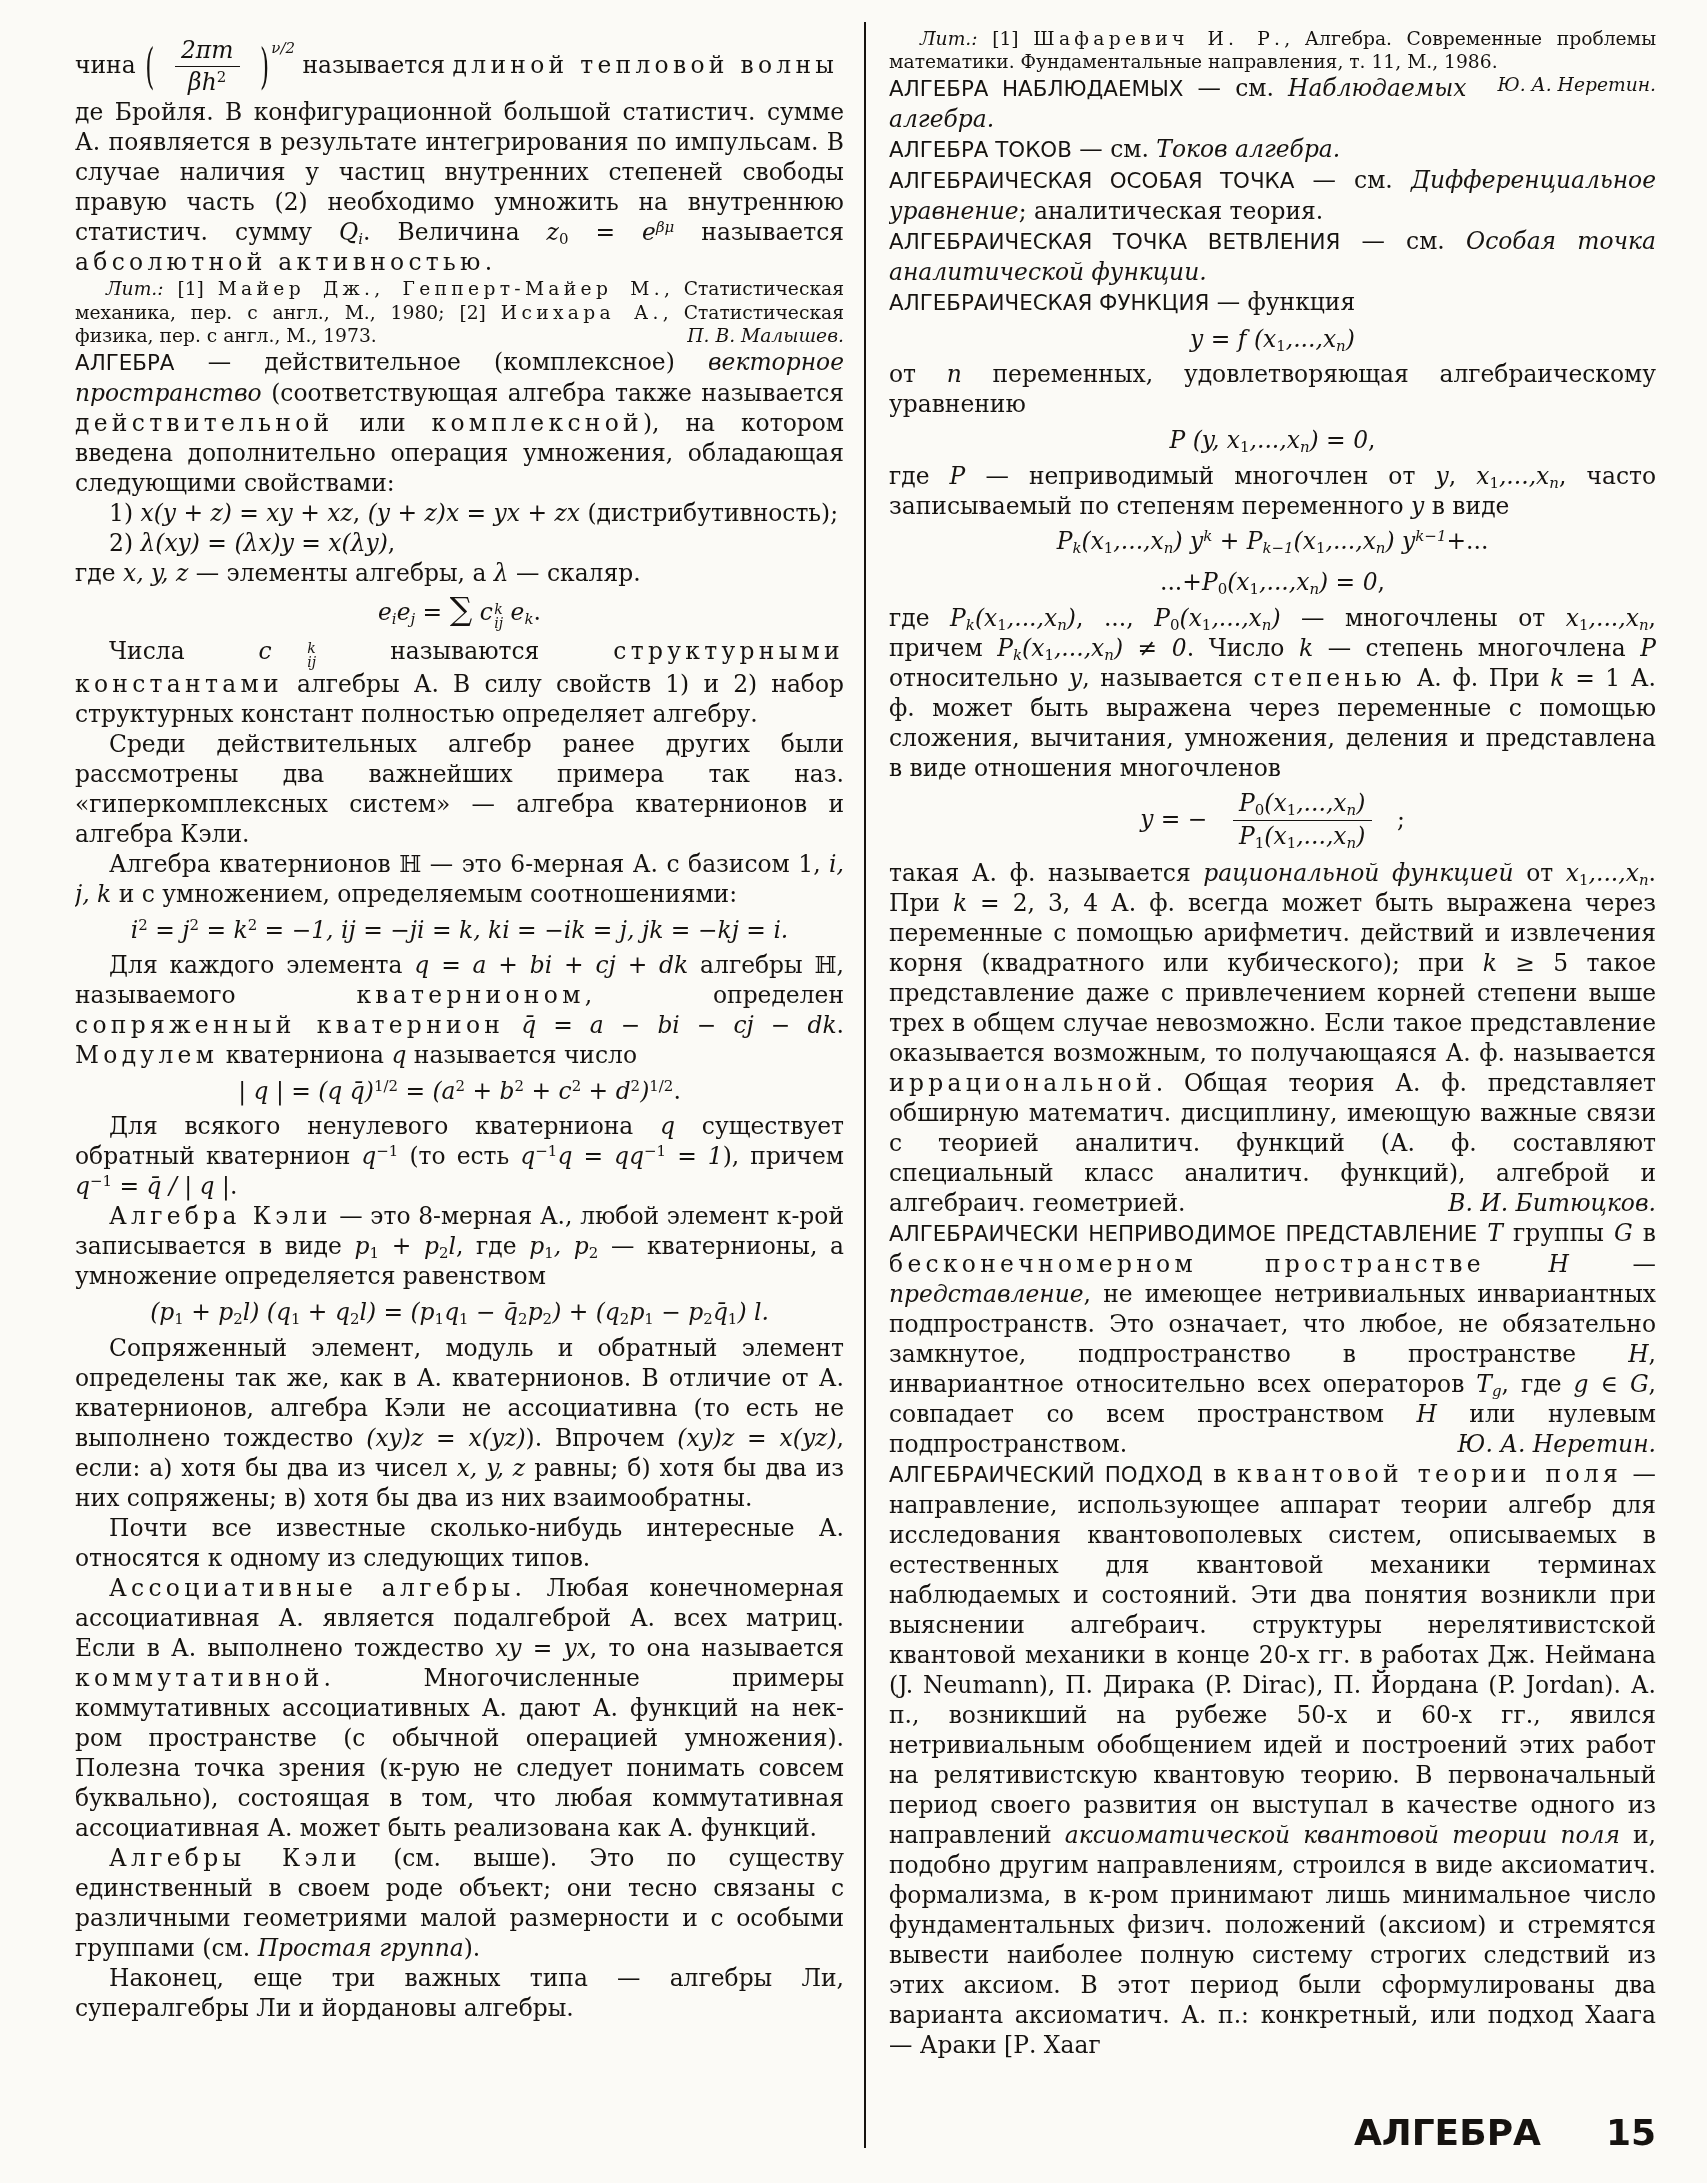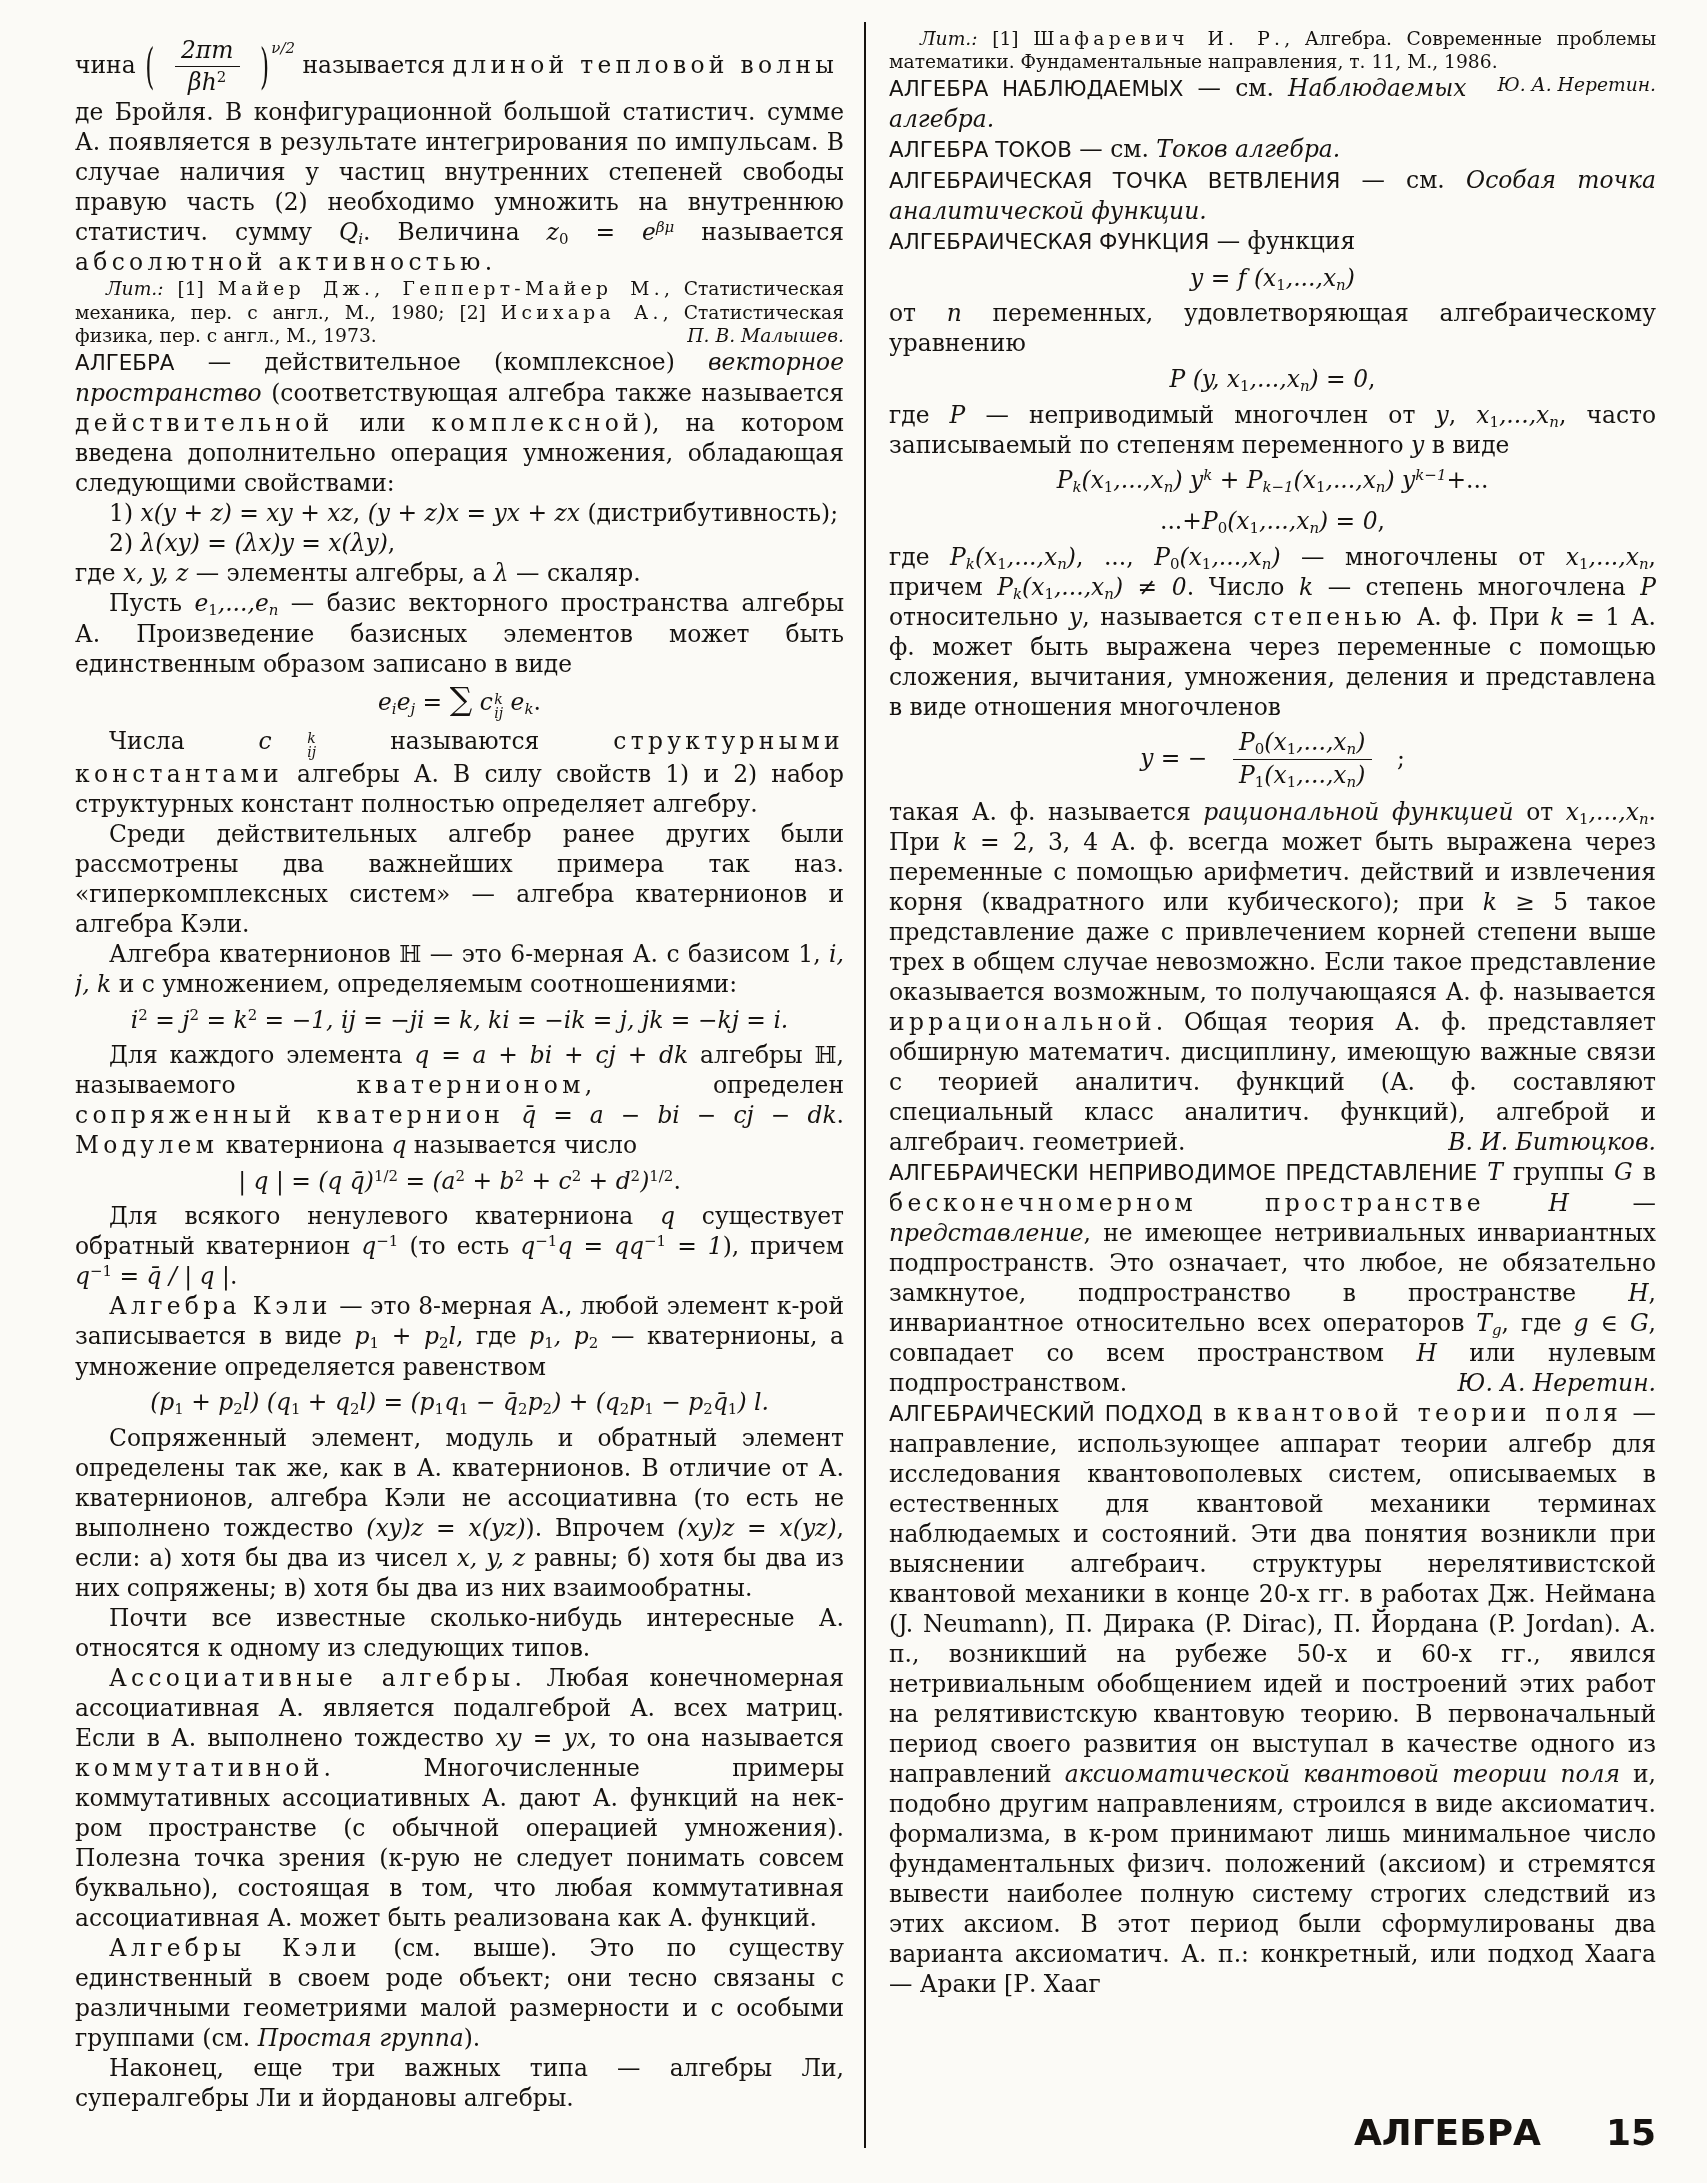--- a/index.html
+++ b/index.html
@@ -36,21 +36,20 @@
 
 <div class="page">
   <div class="col" id="col-left">
       <p class="blk cont"><span class="rn">чина </span><span class="bigp">(</span><span class="frac"><span class="num"><span class="ri">2πm</span></span><span class="den"><span class="ri">βh</span><span class="rup">2</span></span></span><span class="bigp">)</span><span class="fsup it">ν/2</span><span class="rn"> называется </span><span class="rs">длиной тепловой волны</span></p>
       <p class="blk cont"><span class="rn">де Бройля. В конфигурационной большой статистич. сумме А. появляется в результате интегрирования по импульсам. В случае наличия у частиц внутренних степеней свободы правую часть (2) необходимо умножить на внутреннюю статистич. сумму </span><span class="ri">Q</span><span class="rdn it">i</span><span class="rn">. Величина </span><span class="ri">z</span><span class="rdn">0</span><span class="rn"> = </span><span class="ri">e</span><span class="rup it">βμ</span><span class="rn"> называется </span><span class="rs">абсолютной активностью</span><span class="rn">.</span></p>
       <p class="blk lit"><span class="ri">Лит.:</span><span class="rn"> [1] </span><span class="rs">Майер Дж., Гепперт-Майер М.</span><span class="rn">, Статистическая механика, пер. с англ., М., 1980; [2] </span><span class="rs">Исихара А.</span><span class="rn">, Статистическая физика, пер. с англ., М., 1973.</span><span class="sig">П. В. Малышев.</span></p>
       <p class="blk ent"><span class="rb">АЛГЕБРА</span><span class="rn"> — действительное (комплексное) </span><span class="ri">векторное пространство</span><span class="rn"> (соответствующая алгебра также называется </span><span class="rs">действительной</span><span class="rn"> или </span><span class="rs">комплексной</span><span class="rn">), на котором введена дополнительно операция умножения, обладающая следующими свойствами:</span></p>
       <p class="blk par"><span class="rn">1) </span><span class="ri">x(y + z) = xy + xz</span><span class="rn">, </span><span class="ri">(y + z)x = yx + zx</span><span class="rn"> (дистрибутивность);</span></p>
       <p class="blk par"><span class="rn">2) </span><span class="ri">λ(xy) = (λx)y = x(λy)</span><span class="rn">,</span></p>
       <p class="blk cont"><span class="rn">где </span><span class="ri">x, y, z</span><span class="rn"> — элементы алгебры, а </span><span class="ri">λ</span><span class="rn"> — скаляр.</span></p>
-      <p class="blk par"><span class="rn">Пусть </span><span class="ri">e</span><span class="rdn">1</span><span class="ri">,...,e</span><span class="rdn it">n</span><span class="rn"> — базис векторного пространства алгебры А. Произведение базисных элементов может быть единственным образом записано в виде</span></p>
       <p class="blk frm"><span class="ri">e</span><span class="rdn it">i</span><span class="ri">e</span><span class="rdn it">j</span><span class="rn"> = </span><span class="rop">∑</span><span class="rn"> </span><span class="ri">c</span><span class="ss"><span>k</span><span>ij</span></span><span class="rn"> </span><span class="ri">e</span><span class="rdn it">k</span><span class="rn">.</span></p>
       <p class="blk par"><span class="rn">Числа </span><span class="ri">c</span><span class="ss"><span>k</span><span>ij</span></span><span class="rn"> называются </span><span class="rs">структурными константами</span><span class="rn"> алгебры А. В силу свойств 1) и 2) набор структурных констант полностью определяет алгебру.</span></p>
       <p class="blk par"><span class="rn">Среди действительных алгебр ранее других были рассмотрены два важнейших примера так наз. «гиперкомплексных систем» — алгебра кватернионов и алгебра Кэли.</span></p>
       <p class="blk par"><span class="rn">Алгебра кватернионов ℍ — это 6-мерная А. с базисом 1, </span><span class="ri">i, j, k</span><span class="rn"> и с умножением, определяемым соотношениями:</span></p>
       <p class="blk frm"><span class="ri">i</span><span class="rup">2</span><span class="ri"> = j</span><span class="rup">2</span><span class="ri"> = k</span><span class="rup">2</span><span class="ri"> = −1,  ij = −ji = k,  ki = −ik = j,  jk = −kj = i.</span></p>
       <p class="blk par"><span class="rn">Для каждого элемента </span><span class="ri">q = a + bi + cj + dk</span><span class="rn"> алгебры ℍ, называемого </span><span class="rs">кватернионом</span><span class="rn">, определен </span><span class="rs">сопряженный кватернион</span><span class="rn"> </span><span class="ri">q̄ = a − bi − cj − dk</span><span class="rn">. </span><span class="rs">Модулем</span><span class="rn"> кватерниона </span><span class="ri">q</span><span class="rn"> называется число</span></p>
       <p class="blk frm"><span class="ri">| q | = (q q̄)</span><span class="rup">1/2</span><span class="ri"> = (a</span><span class="rup">2</span><span class="ri"> + b</span><span class="rup">2</span><span class="ri"> + c</span><span class="rup">2</span><span class="ri"> + d</span><span class="rup">2</span><span class="ri">)</span><span class="rup">1/2</span><span class="rn">.</span></p>
       <p class="blk par"><span class="rn">Для всякого ненулевого кватерниона </span><span class="ri">q</span><span class="rn"> существует обратный кватернион </span><span class="ri">q</span><span class="rup">−1</span><span class="rn"> (то есть </span><span class="ri">q</span><span class="rup">−1</span><span class="ri">q = qq</span><span class="rup">−1</span><span class="ri"> = 1</span><span class="rn">), причем </span><span class="ri">q</span><span class="rup">−1</span><span class="ri"> = q̄ / | q |</span><span class="rn">.</span></p>
       <p class="blk par"><span class="rs">Алгебра Кэли</span><span class="rn"> — это 8-мерная А., любой элемент к-рой записывается в виде </span><span class="ri">p</span><span class="rdn">1</span><span class="ri"> + p</span><span class="rdn">2</span><span class="ri">l</span><span class="rn">, где </span><span class="ri">p</span><span class="rdn">1</span><span class="ri">, p</span><span class="rdn">2</span><span class="rn"> — кватернионы, а умножение определяется равенством</span></p>
       <p class="blk frm"><span class="ri">(p</span><span class="rdn">1</span><span class="ri"> + p</span><span class="rdn">2</span><span class="ri">l) (q</span><span class="rdn">1</span><span class="ri"> + q</span><span class="rdn">2</span><span class="ri">l) = (p</span><span class="rdn">1</span><span class="ri">q</span><span class="rdn">1</span><span class="ri"> − q̄</span><span class="rdn">2</span><span class="ri">p</span><span class="rdn">2</span><span class="ri">) + (q</span><span class="rdn">2</span><span class="ri">p</span><span class="rdn">1</span><span class="ri"> − p</span><span class="rdn">2</span><span class="ri">q̄</span><span class="rdn">1</span><span class="ri">) l.</span></p>
@@ -58,20 +57,21 @@
       <p class="blk par"><span class="rn">Почти все известные сколько-нибудь интересные А. относятся к одному из следующих типов.</span></p>
       <p class="blk par"><span class="rs">Ассоциативные алгебры.</span><span class="rn"> Любая конечномерная ассоциативная А. является подалгеброй А. всех матриц. Если в А. выполнено тождество </span><span class="ri">xy = yx</span><span class="rn">, то она называется </span><span class="rs">коммутативной</span><span class="rn">. Многочисленные примеры коммутативных ассоциативных А. дают А. функций на нек-ром пространстве (с обычной операцией умножения). Полезна точка зрения (к-рую не следует понимать совсем буквально), состоящая в том, что любая коммутативная ассоциативная А. может быть реализована как А. функций.</span></p>
       <p class="blk par"><span class="rs">Алгебры Кэли</span><span class="rn"> (см. выше). Это по существу единственный в своем роде объект; они тесно связаны с различными геометриями малой размерности и с особыми группами (см. </span><span class="ri">Простая группа</span><span class="rn">).</span></p>
       <p class="blk par"><span class="rn">Наконец, еще три важных типа — алгебры Ли, супералгебры Ли и йордановы алгебры.</span></p>
     </div>
   <div class="divider"></div>
   <div class="col" id="col-right">
       <p class="blk lit"><span class="ri">Лит.:</span><span class="rn"> [1] </span><span class="rs">Шафаревич И. Р.</span><span class="rn">, Алгебра. Современные проблемы математики. Фундаментальные направления, т. 11, М., 1986.</span><span class="sig">Ю. А. Неретин.</span></p>
       <p class="blk ent"><span class="rb">АЛГЕБРА НАБЛЮДАЕМЫХ</span><span class="rn"> — см. </span><span class="ri">Наблюдаемых алгебра.</span></p>
       <p class="blk ent"><span class="rb">АЛГЕБРА ТОКОВ</span><span class="rn"> — см. </span><span class="ri">Токов алгебра.</span></p>
+      <p class="blk ent"><span class="rb">АЛГЕБРАИЧЕСКАЯ ОСОБАЯ ТОЧКА</span><span class="rn"> — см. </span><span class="ri">Дифференциальное уравнение</span><span class="rn">; аналитическая теория.</span></p>
       <p class="blk ent"><span class="rb">АЛГЕБРАИЧЕСКАЯ ТОЧКА ВЕТВЛЕНИЯ</span><span class="rn"> — см. </span><span class="ri">Особая точка аналитической функции.</span></p>
       <p class="blk ent"><span class="rb">АЛГЕБРАИЧЕСКАЯ ФУНКЦИЯ</span><span class="rn"> — функция</span></p>
       <p class="blk frm"><span class="ri">y = f (x</span><span class="rdn">1</span><span class="ri">,...,x</span><span class="rdn it">n</span><span class="ri">)</span></p>
       <p class="blk cont"><span class="rn">от </span><span class="ri">n</span><span class="rn"> переменных, удовлетворяющая алгебраическому уравнению</span></p>
       <p class="blk frm"><span class="ri">P (y, x</span><span class="rdn">1</span><span class="ri">,...,x</span><span class="rdn it">n</span><span class="ri">) = 0</span><span class="rn">,</span></p>
       <p class="blk cont"><span class="rn">где </span><span class="ri">P</span><span class="rn"> — неприводимый многочлен от </span><span class="ri">y</span><span class="rn">, </span><span class="ri">x</span><span class="rdn">1</span><span class="ri">,...,x</span><span class="rdn it">n</span><span class="rn">, часто записываемый по степеням переменного </span><span class="ri">y</span><span class="rn"> в виде</span></p>
       <p class="blk frm"><span class="ri">P</span><span class="rdn it">k</span><span class="ri">(x</span><span class="rdn">1</span><span class="ri">,...,x</span><span class="rdn it">n</span><span class="ri">) y</span><span class="rup it">k</span><span class="rn"> + </span><span class="ri">P</span><span class="rdn it">k−1</span><span class="ri">(x</span><span class="rdn">1</span><span class="ri">,...,x</span><span class="rdn it">n</span><span class="ri">) y</span><span class="rup it">k−1</span><span class="rn">+...</span></p>
       <p class="blk frm"><span class="rn">...+</span><span class="ri">P</span><span class="rdn">0</span><span class="ri">(x</span><span class="rdn">1</span><span class="ri">,...,x</span><span class="rdn it">n</span><span class="ri">) = 0</span><span class="rn">,</span></p>
       <p class="blk cont"><span class="rn">где </span><span class="ri">P</span><span class="rdn it">k</span><span class="ri">(x</span><span class="rdn">1</span><span class="ri">,...,x</span><span class="rdn it">n</span><span class="ri">)</span><span class="rn">, ..., </span><span class="ri">P</span><span class="rdn">0</span><span class="ri">(x</span><span class="rdn">1</span><span class="ri">,...,x</span><span class="rdn it">n</span><span class="ri">)</span><span class="rn"> — многочлены от </span><span class="ri">x</span><span class="rdn">1</span><span class="ri">,...,x</span><span class="rdn it">n</span><span class="rn">, причем </span><span class="ri">P</span><span class="rdn it">k</span><span class="ri">(x</span><span class="rdn">1</span><span class="ri">,...,x</span><span class="rdn it">n</span><span class="ri">) ≠ 0</span><span class="rn">. Число </span><span class="ri">k</span><span class="rn"> — степень многочлена </span><span class="ri">P</span><span class="rn"> относительно </span><span class="ri">y</span><span class="rn">, называется </span><span class="rs">степенью</span><span class="rn"> А. ф. При </span><span class="ri">k</span><span class="rn"> = 1 А. ф. может быть выражена через переменные с помощью сложения, вычитания, умножения, деления и представлена в виде отношения многочленов</span></p>
       <p class="blk frm"><span class="ri">y</span><span class="rn"> = − </span><span class="frac"><span class="num"><span class="ri">P</span><span class="rdn">0</span><span class="ri">(x</span><span class="rdn">1</span><span class="ri">,...,x</span><span class="rdn it">n</span><span class="ri">)</span></span><span class="den"><span class="ri">P</span><span class="rdn">1</span><span class="ri">(x</span><span class="rdn">1</span><span class="ri">,...,x</span><span class="rdn it">n</span><span class="ri">)</span></span></span><span class="rn"> ;</span></p>

